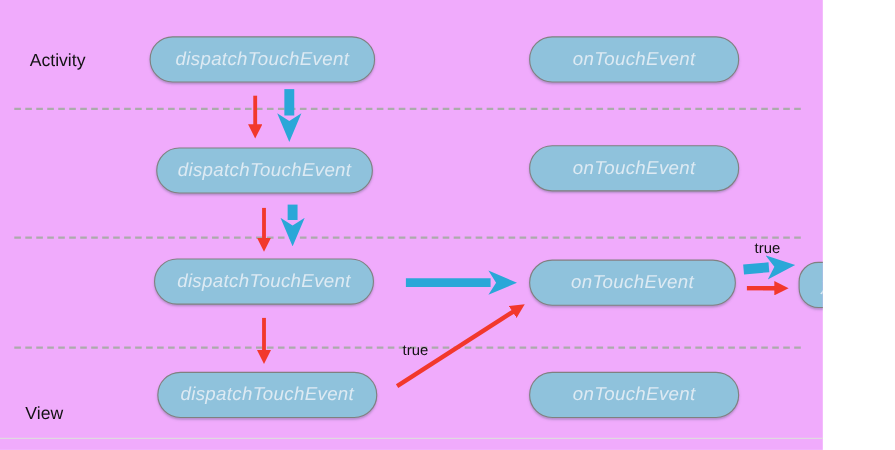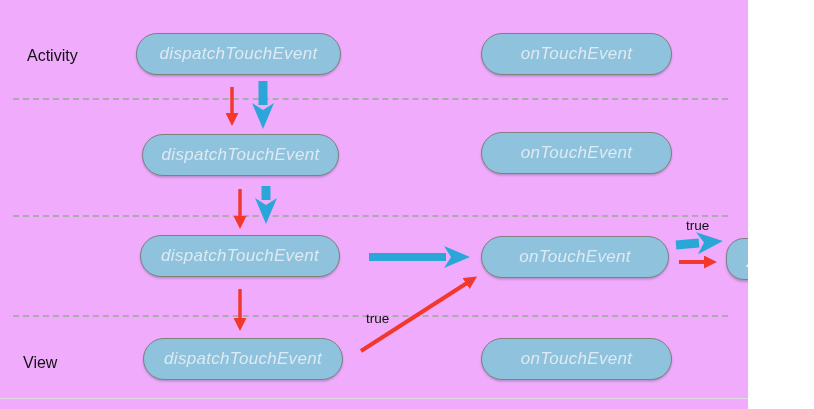--- a/index.html
+++ b/index.html
@@ -36,21 +36,21 @@
 <body>
 
 <div id="stage">
 
   <div class="divider" style="top:98px"></div>
   <div class="divider" style="top:215px"></div>
   <div class="divider" style="top:315px"></div>
   <div id="bottom-line"></div>
 
   <div class="row-label" style="left:27px;top:47px">Activity</div>
-  <div class="row-label" style="left:23px;top:354px">View</div>
+  <div class="row-label" style="left:23px;top:368px">View</div>
 
   <div class="pill" style="left:136px;top:33px;width:205px">dispatchTouchEvent</div>
   <div class="pill" style="left:142px;top:134px;width:197px">dispatchTouchEvent</div>
   <div class="pill" style="left:140px;top:235px;width:200px">dispatchTouchEvent</div>
   <div class="pill" style="left:143px;top:338px;width:200px">dispatchTouchEvent</div>
 
   <div class="pill" style="left:481px;top:33px;width:191px">onTouchEvent</div>
   <div class="pill" style="left:481px;top:132px;width:191px">onTouchEvent</div>
   <div class="pill" style="left:481px;top:236px;width:188px">onTouchEvent</div>
   <div class="pill" style="left:481px;top:338px;width:191px">onTouchEvent</div>

